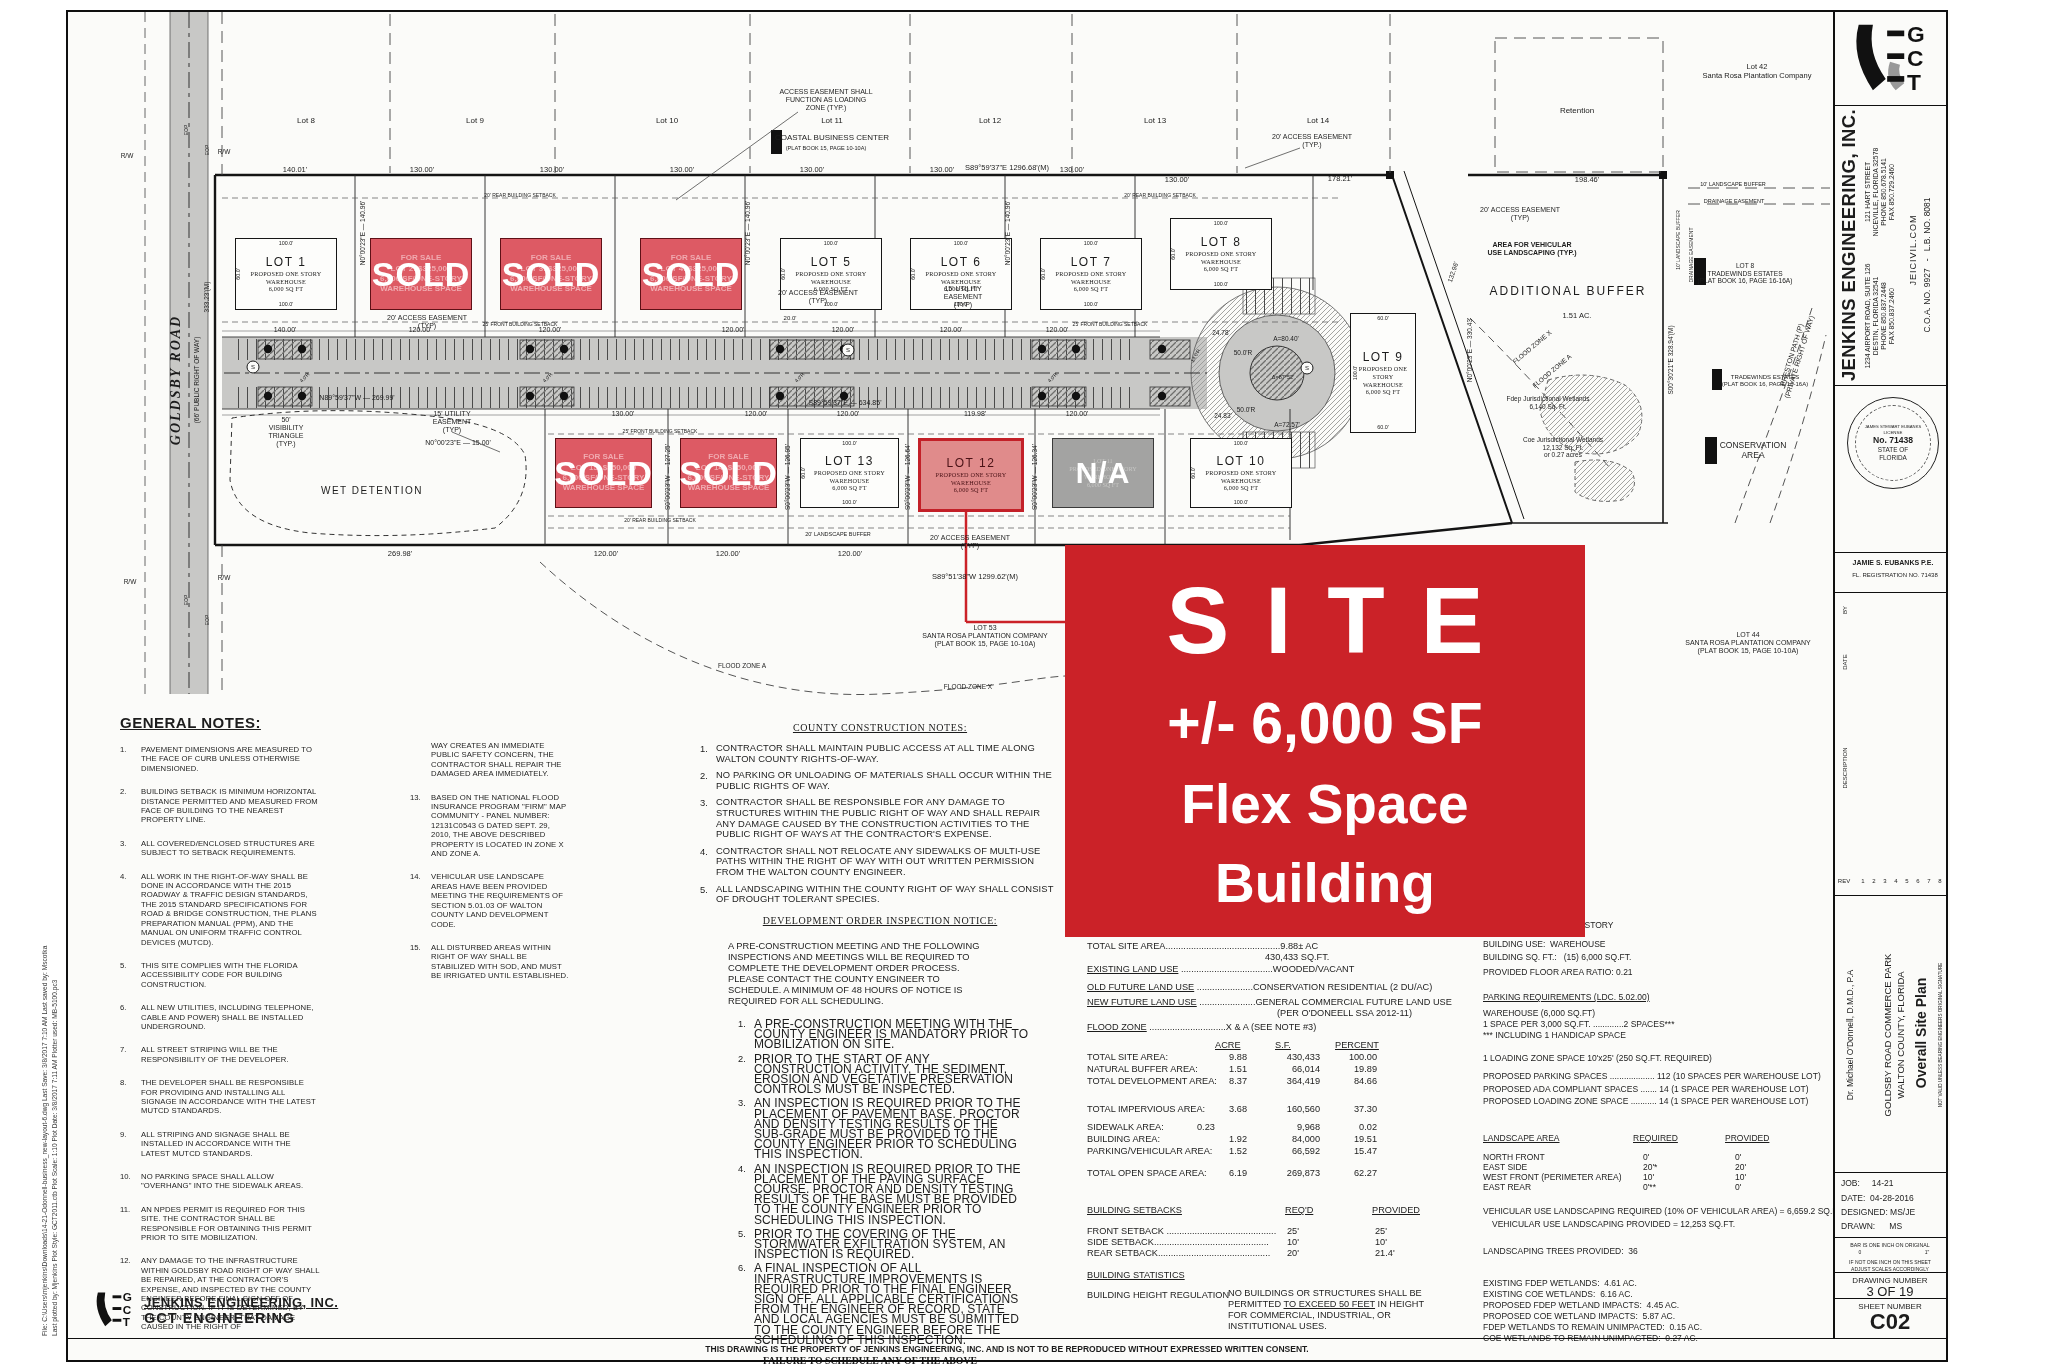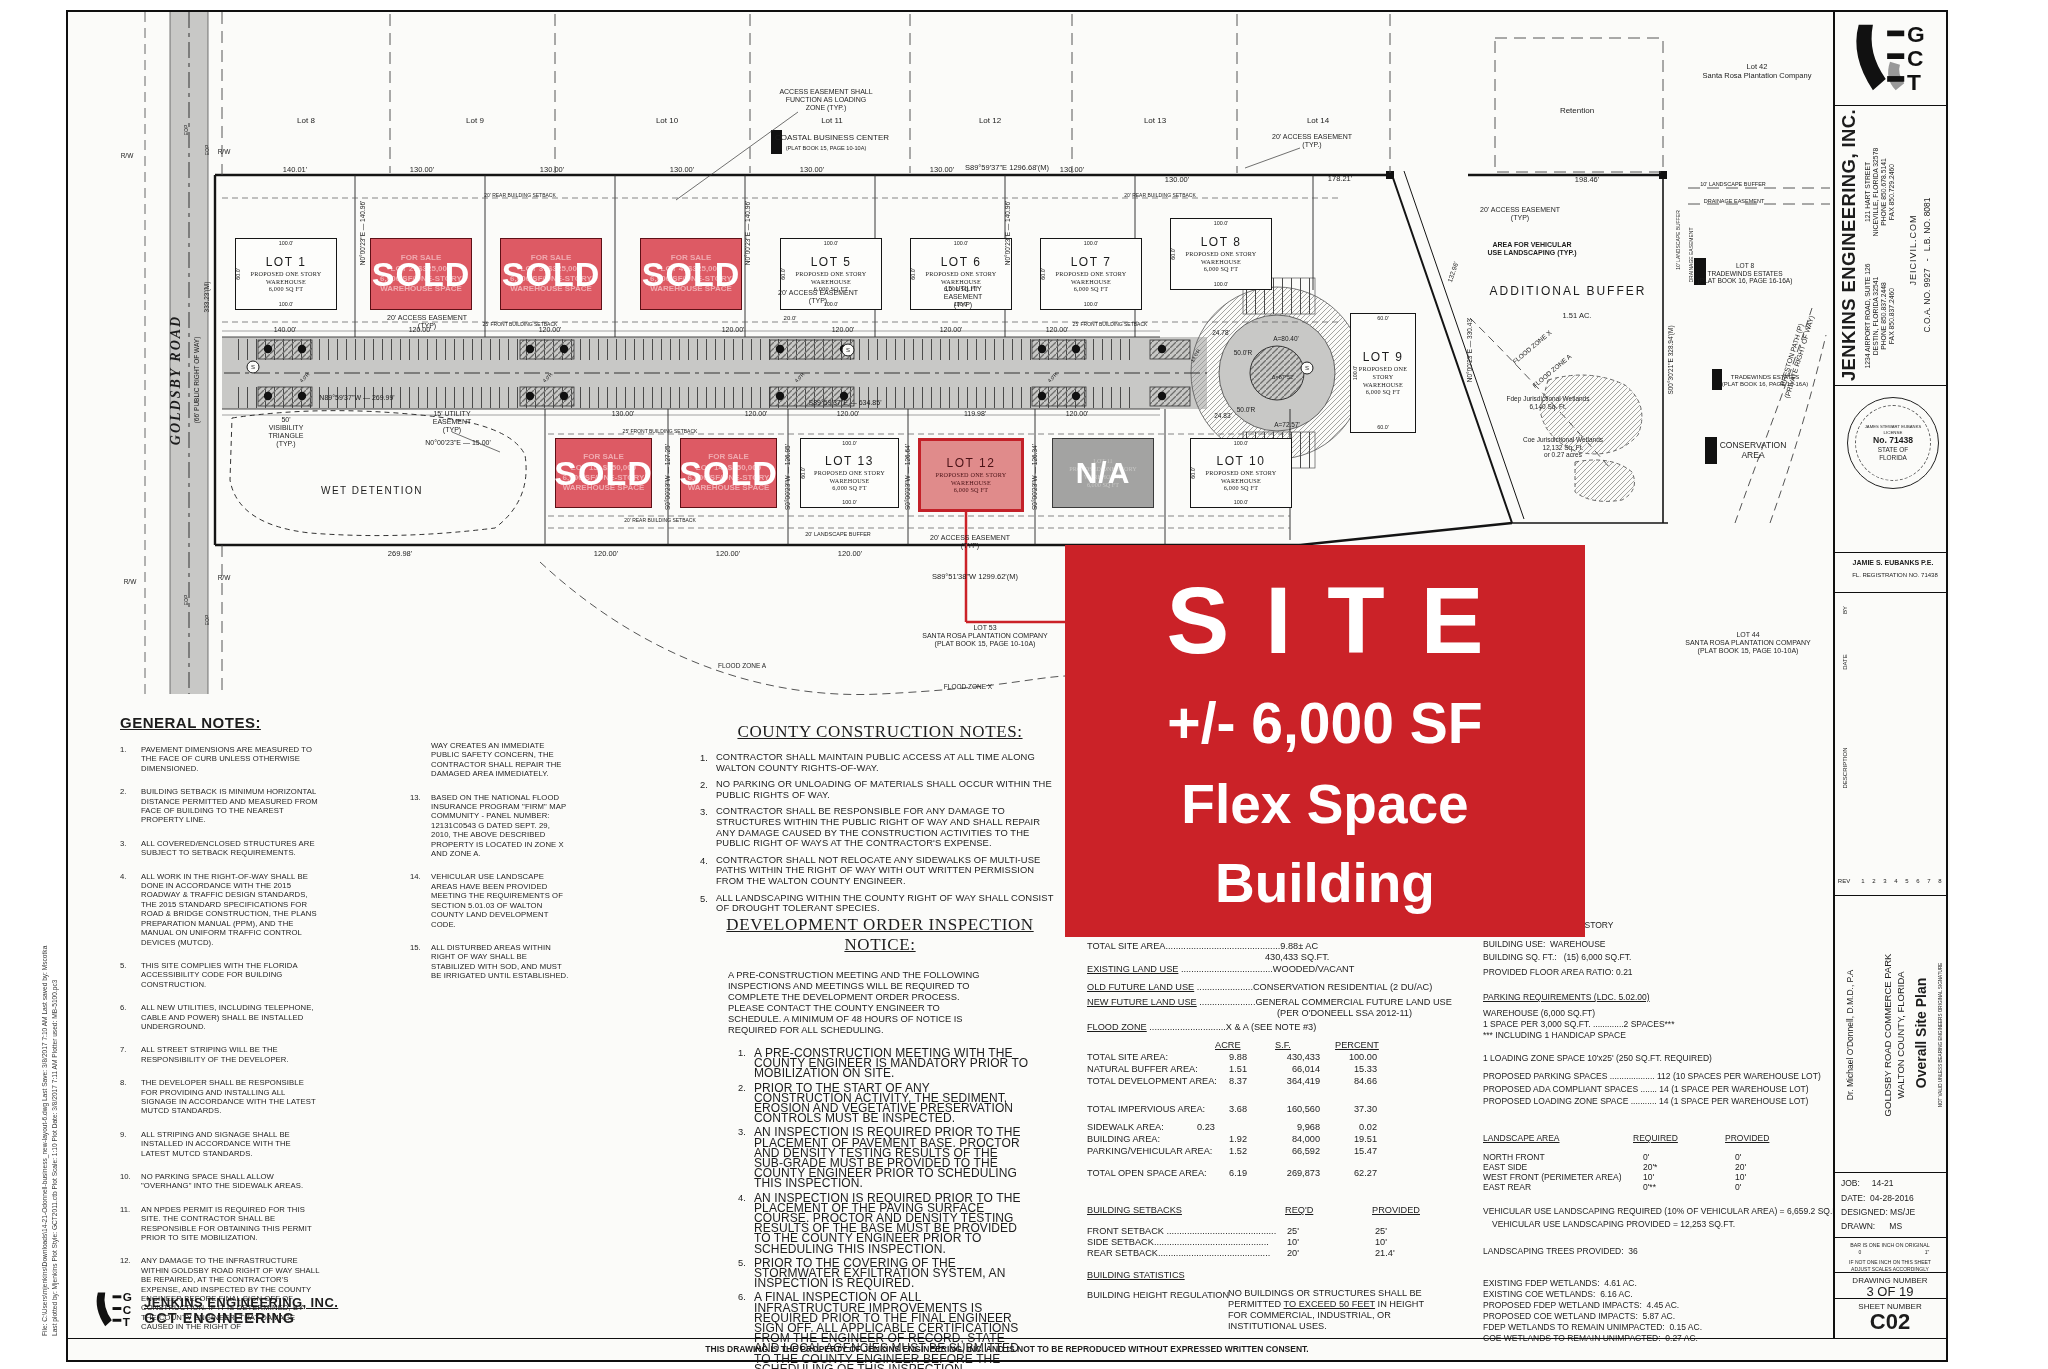--- a/index.html
+++ b/index.html
@@ -31,21 +31,21 @@
   .lot.na .faint{position:absolute;inset:0;display:flex;flex-direction:column;align-items:center;justify-content:center;
        color:#c6c6c4;font-size:6.2px;font-family:"Liberation Serif",serif;line-height:1.3;}
   .lot.na .big{font-size:30px;}
   #banner{position:absolute;left:1065px;top:545px;width:520px;height:392px;z-index:6;
        display:flex;flex-direction:column;align-items:center;justify-content:space-evenly;padding:6px 0;box-sizing:border-box;}
   #banner .b1{font-size:94px;font-weight:bold;color:#fff;letter-spacing:36px;text-indent:36px;}
   #banner .b2{font-size:57px;font-weight:bold;color:#fff;}
   #banner .b3,#banner .b4{font-size:55px;font-weight:bold;color:#fff;}
   .notes{position:absolute;z-index:3;}
   .ntitle{font-size:15px;font-weight:600;text-decoration:underline;letter-spacing:.5px;}
-  .stitle{font-family:"Liberation Serif",serif;font-size:17px;letter-spacing:.6px;text-decoration:underline;text-align:center;}
+  .stitle{font-family:"Liberation Serif",serif;font-size:10px;letter-spacing:.6px;text-decoration:underline;text-align:center;}
   .nrow{display:flex;margin-bottom:14px;}
   .nrow .nn{flex:0 0 21px;font-size:7.7px;}
   .nrow .nt{font-size:7.7px;line-height:9.4px;letter-spacing:.1px;}
   .crow .nn{flex:0 0 16px;font-size:9.4px;}
   .crow .nt{font-size:9.4px;line-height:10.6px;}
   .drow .nn{flex:0 0 16px;font-size:9.3px;}
   .drow .nt{font-size:12px;line-height:10.2px;}
   .abs{position:absolute;white-space:pre;}
   .u{text-decoration:underline;text-align:center;}
   .sd{font-size:9.2px;}
@@ -661,21 +661,21 @@
   <div id="site-data" class="notes" style="left:1087px;top:0;width:350px;height:1369px;">
       <div class="abs sd" style="top: 941px; left: 0px;"><span>TOTAL SITE AREA</span>.............................................9.88± AC</div>
       <div class="abs sd" style="top: 952px; left: 178px;">430,433 SQ.FT.</div>
       <div class="abs sd" style="top: 964px; left: 0px;"><span class="u">EXISTING LAND USE</span> ....................................WOODED/VACANT</div>
       <div class="abs sd" style="top: 982px; left: 0px;"><span class="u">OLD FUTURE LAND USE</span> ......................CONSERVATION RESIDENTIAL (2 DU/AC)</div>
       <div class="abs sd" style="top: 997px; left: 0px;"><span class="u">NEW FUTURE LAND USE</span> ......................GENERAL COMMERCIAL FUTURE LAND USE</div>
       <div class="abs sd" style="top: 1008px; left: 190px;">(PER O'DONEELL SSA 2012-11)</div>
       <div class="abs sd" style="top: 1022px; left: 0px;"><span class="u">FLOOD ZONE</span> ..............................X &amp; A (SEE NOTE #3)</div>
       <div class="abs sd" style="top: 1040px; left: 0px;"><span class="u" style="position: absolute; left: 128px;">ACRE</span><span class="u" style="position: absolute; left: 188px;">S.F.</span><span class="u" style="position: absolute; left: 248px;">PERCENT</span></div>
       <div class="abs sd" style="top: 1052px; left: 0px;">TOTAL SITE AREA:<span style="position: absolute; left: 110px; width: 50px; text-align: right;">9.88</span><span style="position: absolute; left: 168px; width: 65px; text-align: right;">430,433</span><span style="position: absolute; left: 240px; width: 50px; text-align: right;">100.00</span></div>
-      <div class="abs sd" style="top: 1064px; left: 0px;">NATURAL BUFFER AREA:<span style="position: absolute; left: 110px; width: 50px; text-align: right;">1.51</span><span style="position: absolute; left: 168px; width: 65px; text-align: right;">66,014</span><span style="position: absolute; left: 240px; width: 50px; text-align: right;">15.33</span></div>
+      <div class="abs sd" style="top: 1064px; left: 0px;">NATURAL BUFFER AREA:<span style="position: absolute; left: 110px; width: 50px; text-align: right;">1.51</span><span style="position: absolute; left: 168px; width: 65px; text-align: right;">66,014</span><span style="position: absolute; left: 240px; width: 50px; text-align: right;">19.89</span></div>
       <div class="abs sd" style="top: 1076px; left: 0px;">TOTAL DEVELOPMENT AREA:<span style="position: absolute; left: 110px; width: 50px; text-align: right;">8.37</span><span style="position: absolute; left: 168px; width: 65px; text-align: right;">364,419</span><span style="position: absolute; left: 240px; width: 50px; text-align: right;">84.66</span></div>
       <div class="abs sd" style="top: 1104px; left: 0px;">TOTAL IMPERVIOUS AREA:<span style="position: absolute; left: 110px; width: 50px; text-align: right;">3.68</span><span style="position: absolute; left: 168px; width: 65px; text-align: right;">160,560</span><span style="position: absolute; left: 240px; width: 50px; text-align: right;">37.30</span></div>
       <div class="abs sd" style="top: 1122px; left: 0px;">SIDEWALK AREA:<span style="position: absolute; left: 110px; width: 50px; ">0.23</span><span style="position: absolute; left: 168px; width: 65px; text-align: right;">9,968</span><span style="position: absolute; left: 240px; width: 50px; text-align: right;">0.02</span></div>
       <div class="abs sd" style="top: 1134px; left: 0px;">BUILDING AREA:<span style="position: absolute; left: 110px; width: 50px; text-align: right;">1.92</span><span style="position: absolute; left: 168px; width: 65px; text-align: right;">84,000</span><span style="position: absolute; left: 240px; width: 50px; text-align: right;">19.51</span></div>
       <div class="abs sd" style="top: 1146px; left: 0px;">PARKING/VEHICULAR AREA:<span style="position: absolute; left: 110px; width: 50px; text-align: right;">1.52</span><span style="position: absolute; left: 168px; width: 65px; text-align: right;">66,592</span><span style="position: absolute; left: 240px; width: 50px; text-align: right;">15.47</span></div>
       <div class="abs sd" style="top: 1168px; left: 0px;">TOTAL OPEN SPACE AREA:<span style="position: absolute; left: 110px; width: 50px; text-align: right;">6.19</span><span style="position: absolute; left: 168px; width: 65px; text-align: right;">269,873</span><span style="position: absolute; left: 240px; width: 50px; text-align: right;">62.27</span></div>
       <div class="abs sd" style="top: 1205px; left: 0px;"><span class="u">BUILDING SETBACKS</span><span class="u" style="position: absolute; left: 198px;">REQ'D</span><span class="u" style="position: absolute; left: 285px;">PROVIDED</span></div>
       <div class="abs sd" style="top: 1226px; left: 0px;">FRONT SETBACK ...........................................<span style="position: absolute; left: 200px;">25'</span><span style="position: absolute; left: 288px;">25'</span></div>
       <div class="abs sd" style="top: 1237px; left: 0px;">SIDE SETBACK.............................................<span style="position: absolute; left: 200px;">10'</span><span style="position: absolute; left: 288px;">10'</span></div>
       <div class="abs sd" style="top: 1248px; left: 0px;">REAR SETBACK............................................<span style="position: absolute; left: 200px;">20'</span><span style="position: absolute; left: 288px;">21.4'</span></div>

